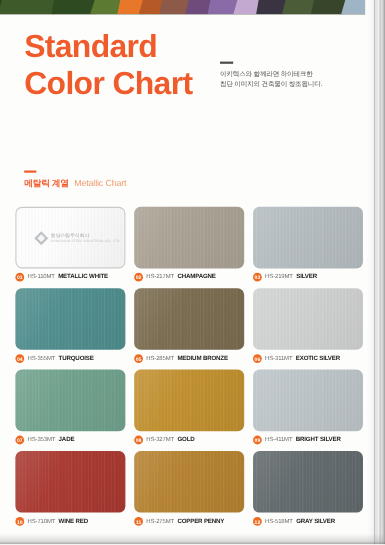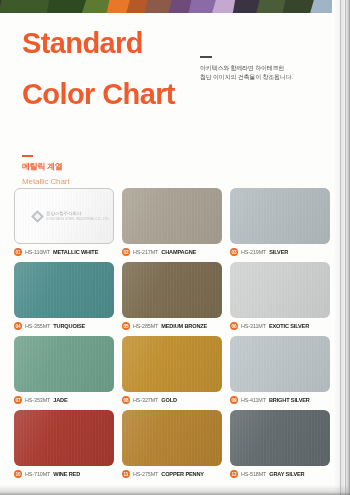--- a/index.html
+++ b/index.html
@@ -29,28 +29,28 @@
   .bottom-shadow{
     position:absolute;left:0;bottom:0;width:350px;height:10px;
     background:linear-gradient(to bottom,rgba(255,255,255,0) 0%,rgba(160,160,160,.35) 70%,rgba(90,90,90,.55) 100%);
   }
   
   .header{position:absolute;left:22px;top:28px;}
   .title1,.title2{
     color:#ef5b2b;font-weight:bold;font-size:29px;line-height:31px;
     letter-spacing:-0.6px;white-space:nowrap;
   }
-  .title2{margin-top:20px;}
+  .title2{margin-top:2px;}
   .subtitle-wrap{position:absolute;right:32px;top:56px;width:118px;}
   .sub-rule{width:12px;height:2px;background:#4b4b4b;margin-bottom:6px;}
   .sub-line{color:#4a4a4a;font-size:6px;line-height:9px;letter-spacing:-0.2px;}
   
   .section{position:absolute;left:22px;top:155px;}
   .sec-rule{width:11px;height:2px;background:#ef5b2b;margin-bottom:4px;}
-  .sec-row{display:flex;align-items:baseline;gap:5px;flex-direction:column;}
+  .sec-row{display:flex;align-items:baseline;gap:5px;}
   .sec-ko{color:#ef5b2b;font-size:8px;font-weight:bold;letter-spacing:-0.3px;}
   .sec-en{color:#f29a6e;font-size:8px;letter-spacing:-0.1px;}
   
   .grid{
     position:absolute;left:14px;top:188px;
     display:grid;grid-template-columns:repeat(3,100px);
     column-gap:8px;row-gap:6px;
   }
   .cell{width:100px;}
   .chip{

